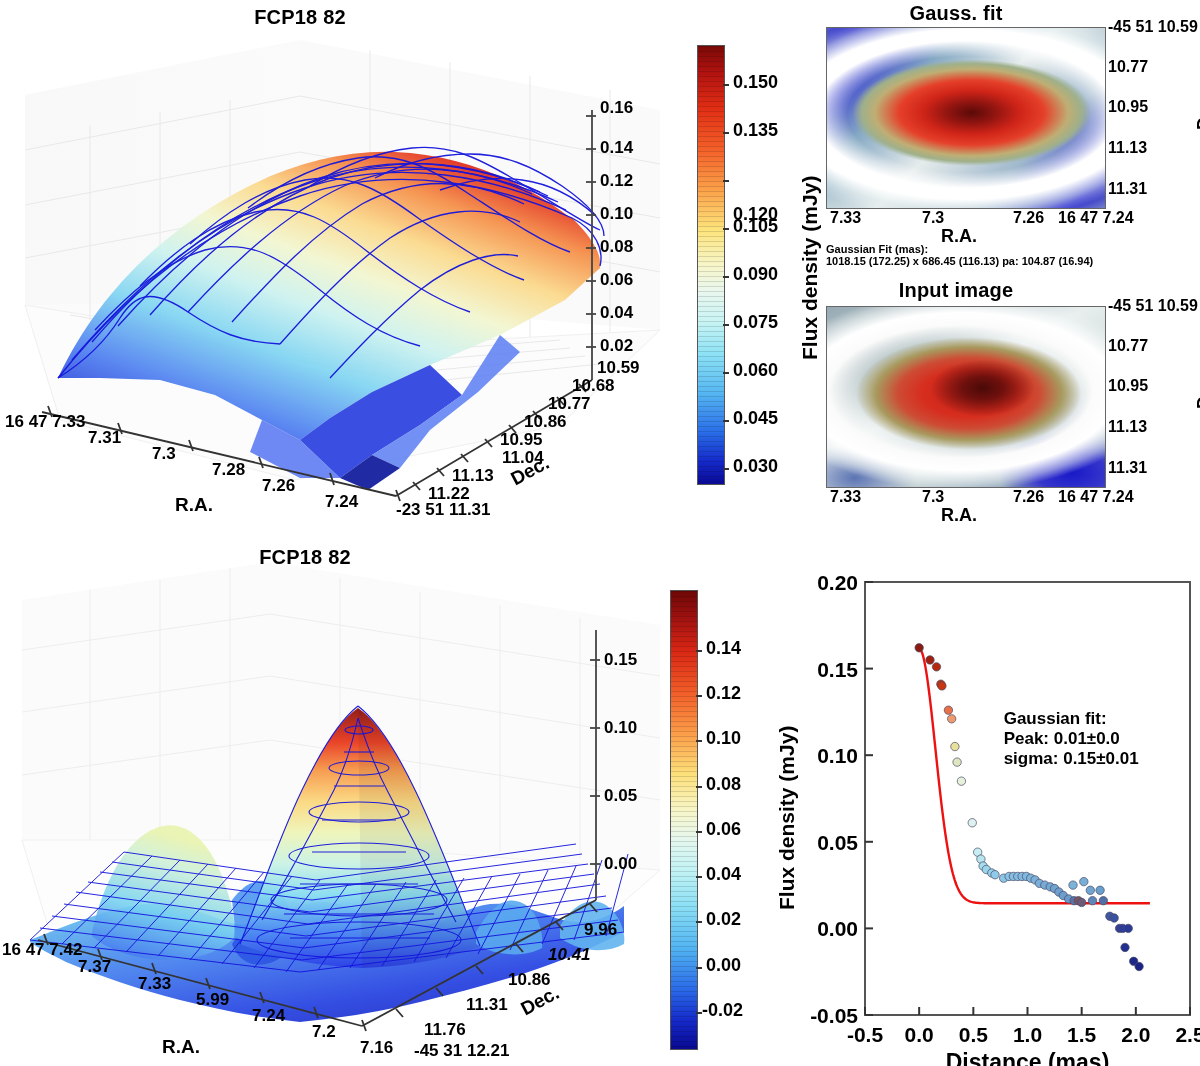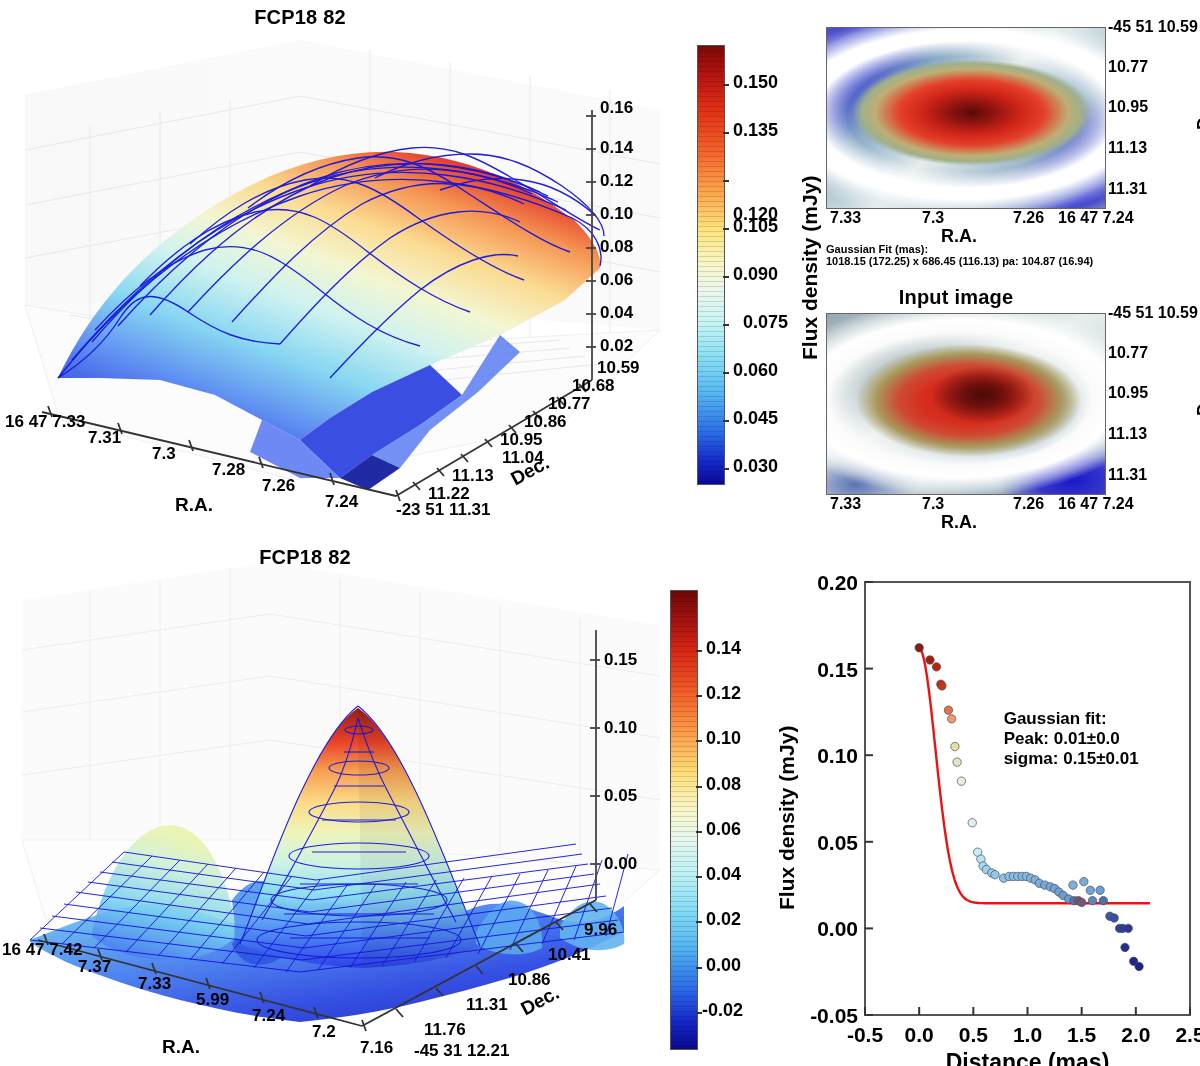--- a/index.html
+++ b/index.html
@@ -188,31 +188,32 @@
   <div class="cblab" style="left:43px;top:72px;">0.150</div>
   <div class="cbtick" style="left:33px;top:132px;"></div>
   <div class="cblab" style="left:43px;top:120px;">0.135</div>
   <div class="cbtick" style="left:33px;top:180px;"></div>
   <div class="cblab" style="left:43px;top:168px;margin-top:36px;">0.120</div>
   <div class="cbtick" style="left:33px;top:228px;"></div>
   <div class="cblab" style="left:43px;top:216px;">0.105</div>
   <div class="cbtick" style="left:33px;top:276px;"></div>
   <div class="cblab" style="left:43px;top:264px;">0.090</div>
   <div class="cbtick" style="left:33px;top:324px;"></div>
-  <div class="cblab" style="left:53px;top:312px;">0.075</div>
+  <div class="cblab" style="left:43px;top:312px;">0.075</div>
   <div class="cbtick" style="left:33px;top:372px;"></div>
   <div class="cblab" style="left:43px;top:360px;">0.060</div>
   <div class="cbtick" style="left:33px;top:420px;"></div>
   <div class="cblab" style="left:43px;top:408px;">0.045</div>
   <div class="cbtick" style="left:33px;top:468px;"></div>
   <div class="cblab" style="left:43px;top:456px;">0.030</div>
 </div>
 <div class="rot90" style="position:absolute;left:798px;top:360px;font-size:21px;font-weight:bold;">Flux density (mJy)</div>
 
 <div class="panel" style="left:806px;top:0;width:394px;height:265px;">
+  <div class="ttl" style="position:absolute;left:0;top:2px;width:300px;">Gauss. fit</div>
 
   <div style="position:absolute;left:20px;top:27px;width:278px;height:180px;border:1px solid #666;overflow:hidden;background:#1a1ac8;">
     <div style="position:absolute;inset:0;
       background:
         radial-gradient(ellipse 58% 40% at 52% 47%, #5a0a08 0%, #8e1410 14%, #cf2418 30%, #e5402a 45%, #bfae74 60%, #9fb08a 68%, rgba(255,255,255,0) 74%),
         radial-gradient(ellipse 82% 62% at 50% 48%, rgba(255,255,255,0) 52%, #ffffff 66%, #ffffff 76%, rgba(230,240,240,0.6) 86%, rgba(255,255,255,0) 96%),
         radial-gradient(ellipse 120% 105% at 50% 48%, rgba(255,255,255,0) 56%, #cfe0dd 72%, #7fa6c8 86%, #2424c6 100%),
         linear-gradient(135deg,#1414c4 0%, #2a2ad0 12%, #86a9c4 30%, #e6ecec 50%, #9fb8cc 72%, #2a2ad0 92%, #1010b8 100%);"></div>
   </div>
 
@@ -226,21 +227,21 @@
   <div class="tick-sm" style="position:absolute;left:24px;top:209px;">7.33</div>
   <div class="tick-sm" style="position:absolute;left:116px;top:209px;">7.3</div>
   <div class="tick-sm" style="position:absolute;left:207px;top:209px;">7.26</div>
   <div class="tick-sm" style="position:absolute;left:252px;top:209px;">16 47 7.24</div>
   <div class="tick axlab" style="position:absolute;left:135px;top:226px;font-size:18px;">R.A.</div>
 
   <div style="position:absolute;left:20px;top:243px;font-size:11px;font-weight:bold;">Gaussian Fit (mas):</div>
   <div style="position:absolute;left:20px;top:255px;font-size:11px;font-weight:bold;">1018.15 (172.25) x 686.45 (116.13) pa: 104.87 (16.94)</div>
 </div>
 
-<div class="panel" style="left:806px;top:286px;width:394px;height:250px;">
+<div class="panel" style="left:806px;top:279px;width:394px;height:250px;">
   <div class="ttl" style="position:absolute;left:0;top:0;width:300px;">Input image</div>
 
   <div style="position:absolute;left:20px;top:27px;width:278px;height:180px;border:1px solid #666;overflow:hidden;background:#9fb4c0;">
     <div style="position:absolute;inset:0;
       background:
         radial-gradient(ellipse 26% 22% at 56% 45%, #4a0a08 0%, #6e100d 28%, rgba(160,22,16,0) 72%),
         radial-gradient(ellipse 44% 34% at 51% 48%, #c42218 0%, #d62d1e 38%, #cd4c34 58%, #a89a5f 76%, rgba(200,200,160,0) 92%),
         radial-gradient(ellipse 72% 56% at 48% 47%, rgba(255,255,255,0) 50%, #fbfbfb 66%, #ffffff 78%, rgba(240,245,245,0.5) 90%, rgba(255,255,255,0) 98%),
         radial-gradient(ellipse 30% 26% at 88% 92%, #1818c8 0%, #3636cc 42%, rgba(110,140,190,0) 88%),
         radial-gradient(ellipse 28% 24% at 10% 95%, #5c74b4 0%, rgba(150,170,200,0) 80%),
@@ -443,21 +444,21 @@
   <div class="tick" style="position:absolute;left:2px;top:400px;">16 47 7.42</div>
   <div class="tick" style="position:absolute;left:78px;top:417px;">7.37</div>
   <div class="tick" style="position:absolute;left:138px;top:434px;">7.33</div>
   <div class="tick" style="position:absolute;left:196px;top:450px;">5.99</div>
   <div class="tick" style="position:absolute;left:252px;top:466px;">7.24</div>
   <div class="tick" style="position:absolute;left:312px;top:482px;">7.2</div>
   <div class="tick" style="position:absolute;left:360px;top:498px;">7.16</div>
   <div class="tick axlab" style="position:absolute;left:162px;top:496px;font-size:19px;">R.A.</div>
 
   <div class="tick" style="position:absolute;left:584px;top:380px;">9.96</div>
-  <div class="tick" style="position:absolute;left:548px;top:405px;">10.41</div>
+  <div class="tick" style="position:absolute;left:548px;top:405px;font-style:italic;">10.41</div>
   <div class="tick" style="position:absolute;left:508px;top:430px;">10.86</div>
   <div class="tick" style="position:absolute;left:466px;top:455px;">11.31</div>
   <div class="tick" style="position:absolute;left:424px;top:480px;">11.76</div>
   <div class="tick" style="position:absolute;left:414px;top:501px;">-45 31 12.21</div>
   <div class="tick axlab" style="position:absolute;left:520px;top:450px;font-size:19px;transform:rotate(-28deg);">Dec.</div>
 </div>
 
 <div class="panel" style="left:660px;top:540px;width:120px;height:526px;">
   <div class="cb-outer" style="left:10px;top:50px;width:28px;height:460px;">
     <div class="cb-grad" style="background:linear-gradient(to bottom,

